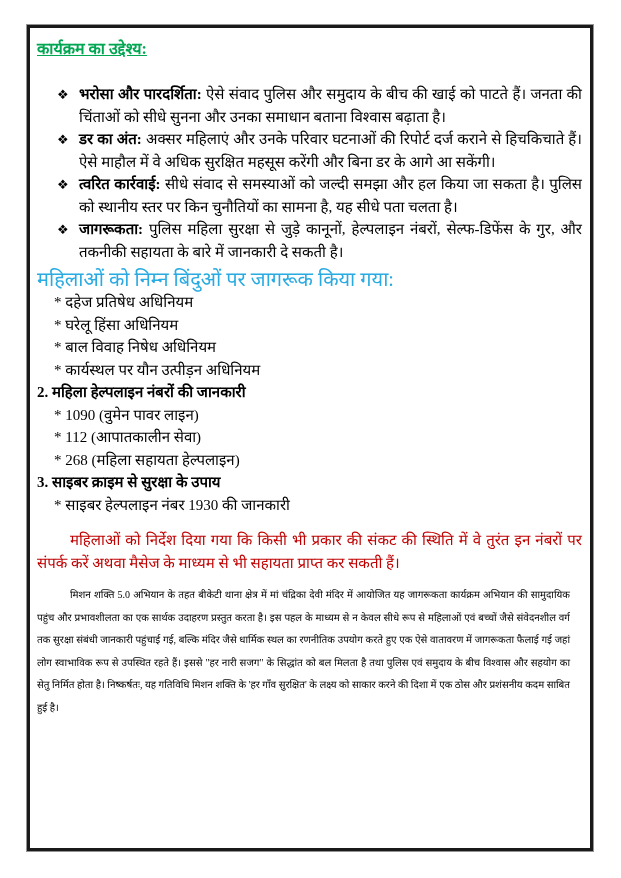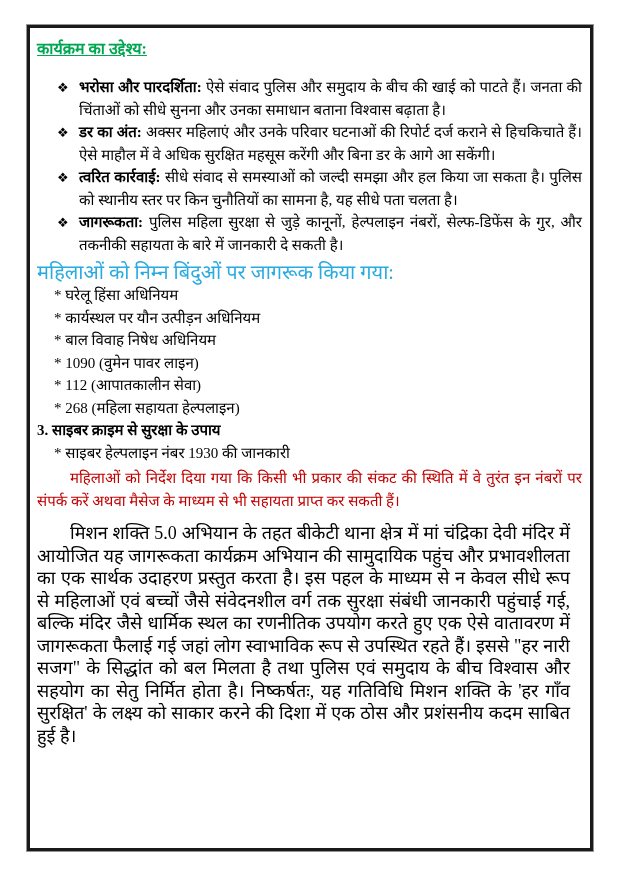--- a/index.html
+++ b/index.html
@@ -27,21 +27,21 @@
     box-sizing: border-box;
     border: 3px solid var(--border_dark);
     outline: 1px solid #949494;
     padding: 10px 8px 0 7px;
   }
   .title {
     font-size: 16px;
     font-weight: bold;
     color: var(--title_green);
     text-decoration: underline;
-    margin: 0 0 17px 0;
+    margin: 0 0 24px 0;
     line-height: 21px;
   }
   ul.objectives { list-style: none; margin: 0; padding: 0; }
   ul.objectives li {
     position: relative;
     padding-left: 42px;
     text-align: justify;
     font-size: 15px;
     line-height: 22.5px;
   }
@@ -65,31 +65,31 @@
     font-size: 15px;
     line-height: 22.5px;
   }
   .subitem {
     padding-left: 17px;
     font-size: 15px;
     line-height: 22.5px;
   }
   .notice {
     color: var(--notice_red);
-    margin: 3px 0 0 0;
+    margin: 13px 0 0 0;
     text-indent: 33px;
     text-align: justify;
     font-size: 15px;
     line-height: 22.5px;
   }
   .conclusion {
     margin: 10px 12px 0 0;
     text-indent: 33px;
     text-align: justify;
-    font-size: 18px;
+    font-size: 10px;
     line-height: 22.5px;
   }
 </style>
 </head>
 <body>
 
 <div class="page">
   <div class="frame">
 
     <h1 class="title">कार्यक्रम का उद्देश्य:</h1>
@@ -113,30 +113,32 @@
         </li>
       </ul>
 
     <h2 class="awareness-heading">महिलाओं को निम्न बिंदुओं पर जागरूक किया गया:</h2>
 
     <div class="awareness-list">
 
         <div class="awareness-item">
           <div class="subitems">
 
+              <div class="subitem"><span class="star">*</span> <span>दहेज प्रतिषेध अधिनियम</span></div>
 
               <div class="subitem"><span class="star">*</span> <span>घरेलू हिंसा अधिनियम</span></div>
 
+              <div class="subitem"><span class="star">*</span> <span>बाल विवाह निषेध अधिनियम</span></div>
+
               <div class="subitem"><span class="star">*</span> <span>कार्यस्थल पर यौन उत्पीड़न अधिनियम</span></div>
-
-              <div class="subitem"><span class="star">*</span> <span>बाल विवाह निषेध अधिनियम</span></div>
             </div>
         </div>
 
         <div class="awareness-item">
+          <div class="item-heading"><span>2.</span> <span>महिला हेल्पलाइन नंबरों की जानकारी</span></div>
           <div class="subitems">
 
               <div class="subitem"><span class="star">*</span> <span>1090 (वुमेन पावर लाइन)</span></div>
 
               <div class="subitem"><span class="star">*</span> <span>112 (आपातकालीन सेवा)</span></div>
 
               <div class="subitem"><span class="star">*</span> <span>268 (महिला सहायता हेल्पलाइन)</span></div>
             </div>
         </div>
 

